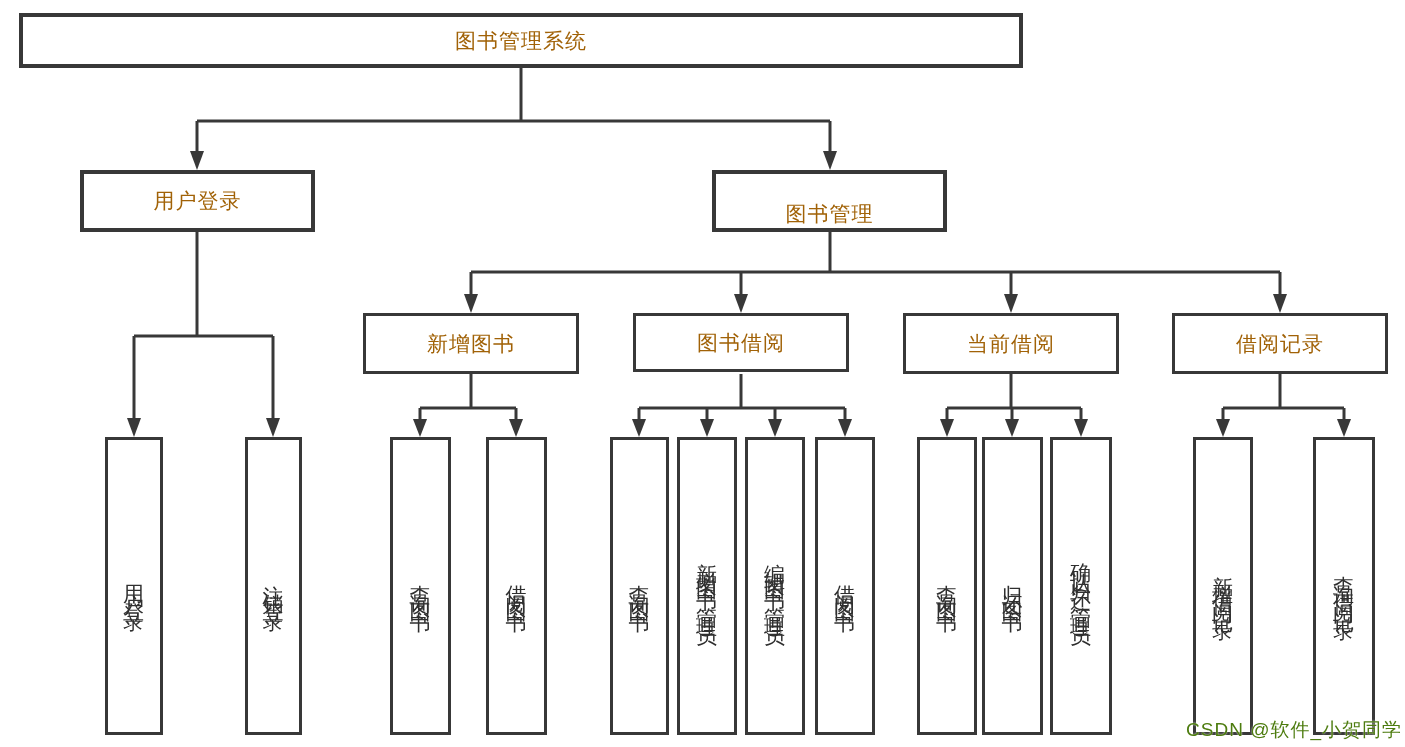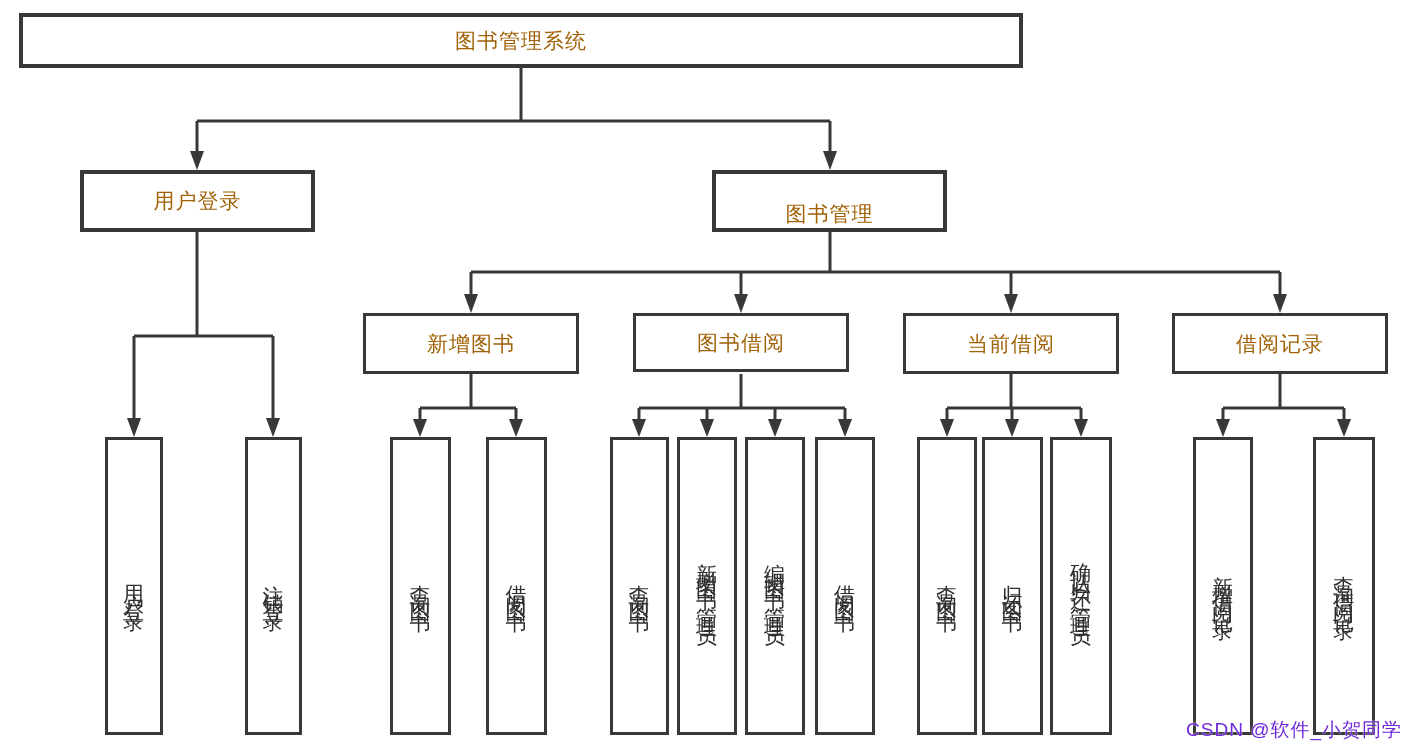--- a/index.html
+++ b/index.html
@@ -24,21 +24,21 @@
     display:flex;align-items:center;justify-content:center;
     top:437px;height:298px;
   }
   .vbox span{
     writing-mode:vertical-rl;text-orientation:mixed;
     font-size:21px;color:#2f2f2f;letter-spacing:9px;
     line-height:1;white-space:nowrap;
   }
   .watermark{
     position:absolute;right:3px;bottom:4px;z-index:3;
-    font-size:19px;color:#6d28d9;text-shadow:0 0 2px #ffffff;
+    font-size:19px;color:#4d7c0f;text-shadow:0 0 2px #ffffff;
     letter-spacing:1px;
   }
 </style>
 </head>
 <body>
 
 <div id="canvas">
 
   <svg id="connectors" width="1405" height="747" viewBox="0 0 1405 747" stroke="#383838" stroke-width="3" fill="#383838">
 

